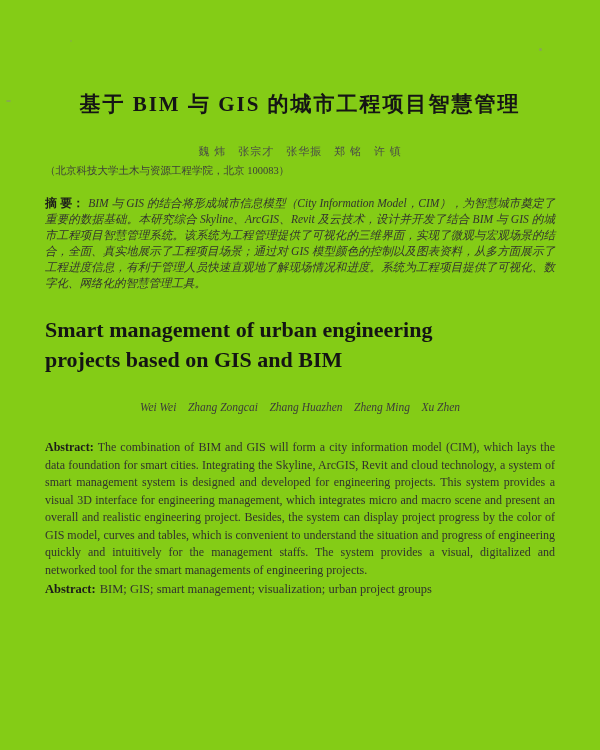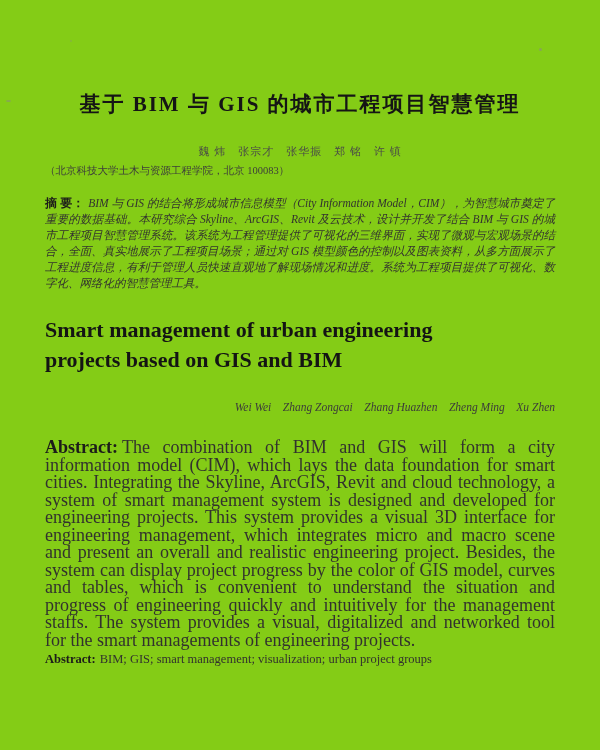--- a/index.html
+++ b/index.html
@@ -72,36 +72,36 @@
   }
   .title-en {
     margin: 24px 0 0 0;
     font-size: 22px;
     line-height: 30px;
     font-weight: bold;
     color: #141414;
   }
   .authors-en {
     margin: 26px 0 0 0;
-    text-align: right;
+    text-align: center;
     font-size: 11.5px;
     font-style: italic;
     color: #3c3c3a;
     white-space: pre-wrap;
   }
   .affil-en {
     margin: 8px 0 0 0;
     text-align: center;
     font-size: 11.5px;
     line-height: 17px;
     color: #3c3c3a;
   }
   .abstract-en {
     margin: 26px 0 0 0;
-    font-size: 18px;
+    font-size: 12px;
     line-height: 17.5px;
     text-align: justify;
     color: #32322e;
   }
   .abstract-en b, .kw-en b {
     font-weight: bold;
     color: #1c1c1a;
     margin-right: 4px;
   }
   .kw-en {

